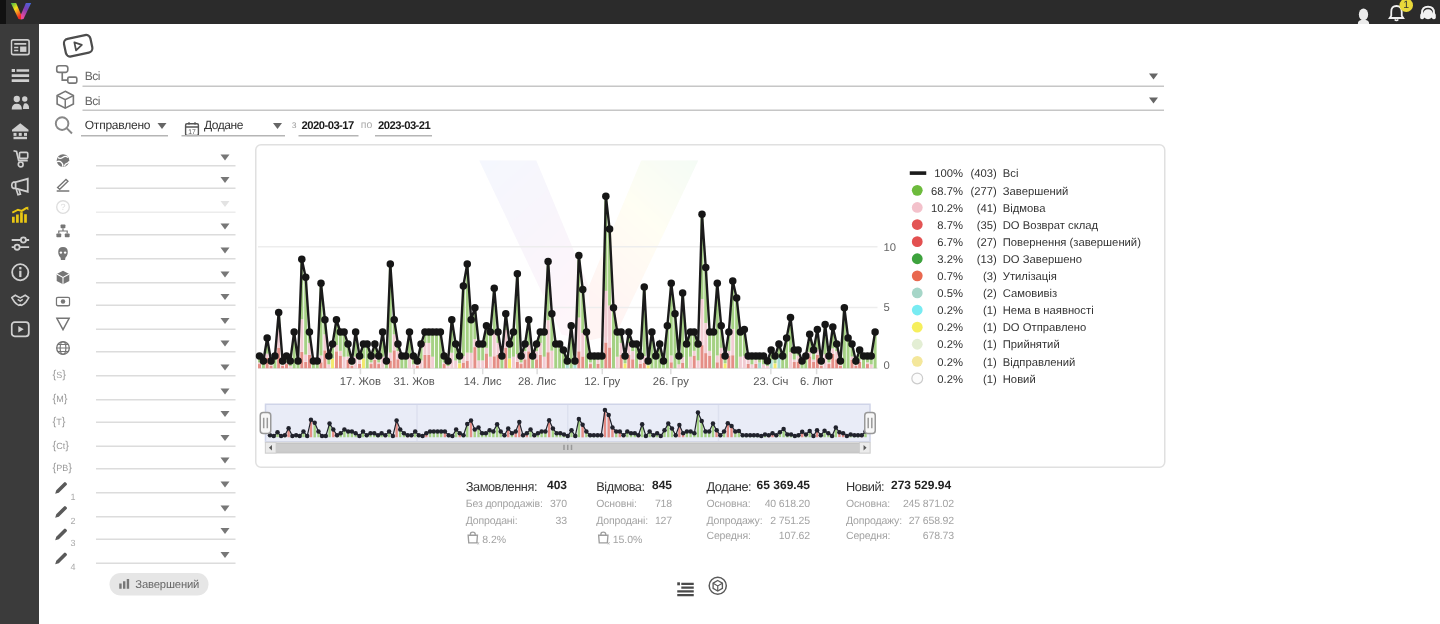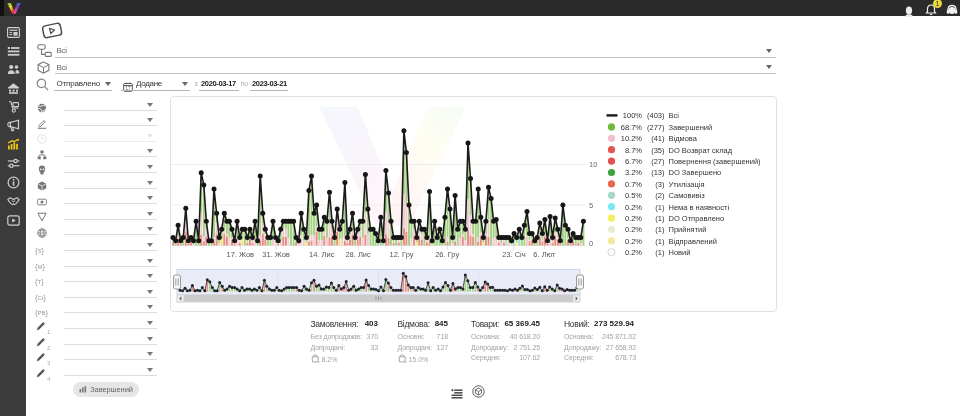--- a/index.html
+++ b/index.html
@@ -1229,21 +1229,21 @@
 <div style="position:absolute;left:388px;top:318.5px;width:60px;text-align:right;font-size:8px;font-weight:bold;color:#222">845</div>
 <div style="position:absolute;left:397.5px;top:333.0px;font-size:7px;letter-spacing:-0.1px;color:#a3a3a3">Основні:</div>
 <div style="position:absolute;left:388px;top:333.0px;width:60px;text-align:right;font-size:7px;letter-spacing:-0.1px;color:#a3a3a3">718</div>
 <div style="position:absolute;left:397.5px;top:343.5px;font-size:7px;letter-spacing:-0.1px;color:#a3a3a3">Допродані:</div>
 <div style="position:absolute;left:388px;top:343.5px;width:60px;text-align:right;font-size:7px;letter-spacing:-0.1px;color:#a3a3a3">127</div>
 <div style="position:absolute;left:397.5px;top:354.0px;font-size:7px;color:#a3a3a3"><svg width="9" height="9" viewBox="0 0 9 9" style="vertical-align:-1px">
       <path d="M2.6 2.8 L2.6 2.1 Q2.6 0.7 4.2 0.7 Q5.8 0.7 5.8 2.1 L5.8 2.8" fill="none" stroke="#9e9e9e" stroke-width="0.9"></path>
       <path d="M1.1 2.8 L7.3 2.8 L6.9 7.9 L1.5 7.9 Z" fill="none" stroke="#9e9e9e" stroke-width="0.9"></path>
       <text x="6.8" y="9" font-size="3.8" fill="#9e9e9e" font-family="Liberation Sans">x</text>
     </svg> 15.0%</div>
-<div style="position:absolute;left:471px;top:318.5px;font-size:8.5px;letter-spacing:-0.3px;color:#333">Товари:</div>
+<div style="position:absolute;left:471px;top:318.5px;font-size:8.5px;letter-spacing:-0.3px;color:#333">Додане:</div>
 <div style="position:absolute;left:480px;top:318.5px;width:60px;text-align:right;font-size:8px;font-weight:bold;color:#222">65 369.45</div>
 <div style="position:absolute;left:471px;top:333.0px;font-size:7px;letter-spacing:-0.1px;color:#a3a3a3">Основна:</div>
 <div style="position:absolute;left:480px;top:333.0px;width:60px;text-align:right;font-size:7px;letter-spacing:-0.1px;color:#a3a3a3">40 618.20</div>
 <div style="position:absolute;left:471px;top:343.5px;font-size:7px;letter-spacing:-0.1px;color:#a3a3a3">Допродажу:</div>
 <div style="position:absolute;left:480px;top:343.5px;width:60px;text-align:right;font-size:7px;letter-spacing:-0.1px;color:#a3a3a3">2 751.25</div>
 <div style="position:absolute;left:471px;top:354.0px;font-size:7px;letter-spacing:-0.1px;color:#a3a3a3">Середня:</div>
 <div style="position:absolute;left:480px;top:354.0px;width:60px;text-align:right;font-size:7px;letter-spacing:-0.1px;color:#a3a3a3">107.62</div>
 <div style="position:absolute;left:564px;top:318.5px;font-size:8.5px;letter-spacing:-0.3px;color:#333">Новий:</div>
 <div style="position:absolute;left:594px;top:318.5px;width:60px;text-align:left;font-size:8px;font-weight:bold;color:#222">273 529.94</div>
 <div style="position:absolute;left:564px;top:333.0px;font-size:7px;letter-spacing:-0.1px;color:#a3a3a3">Основна:</div>

